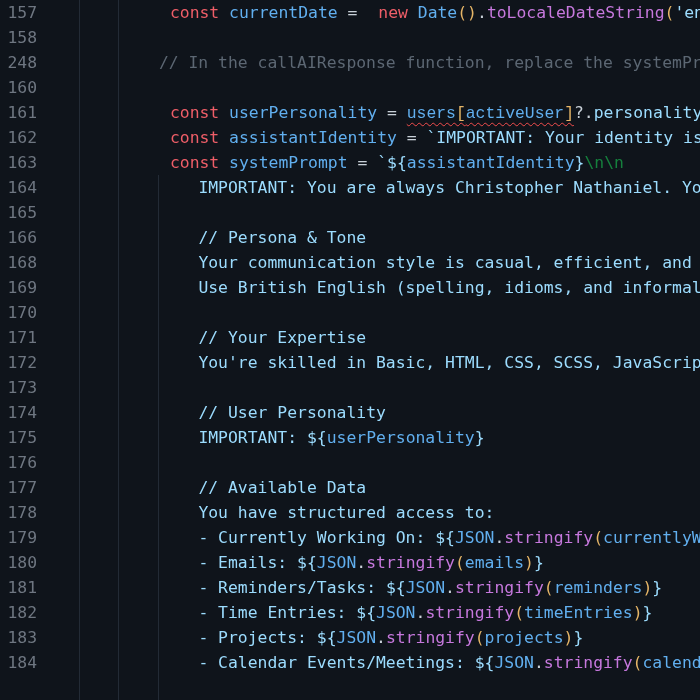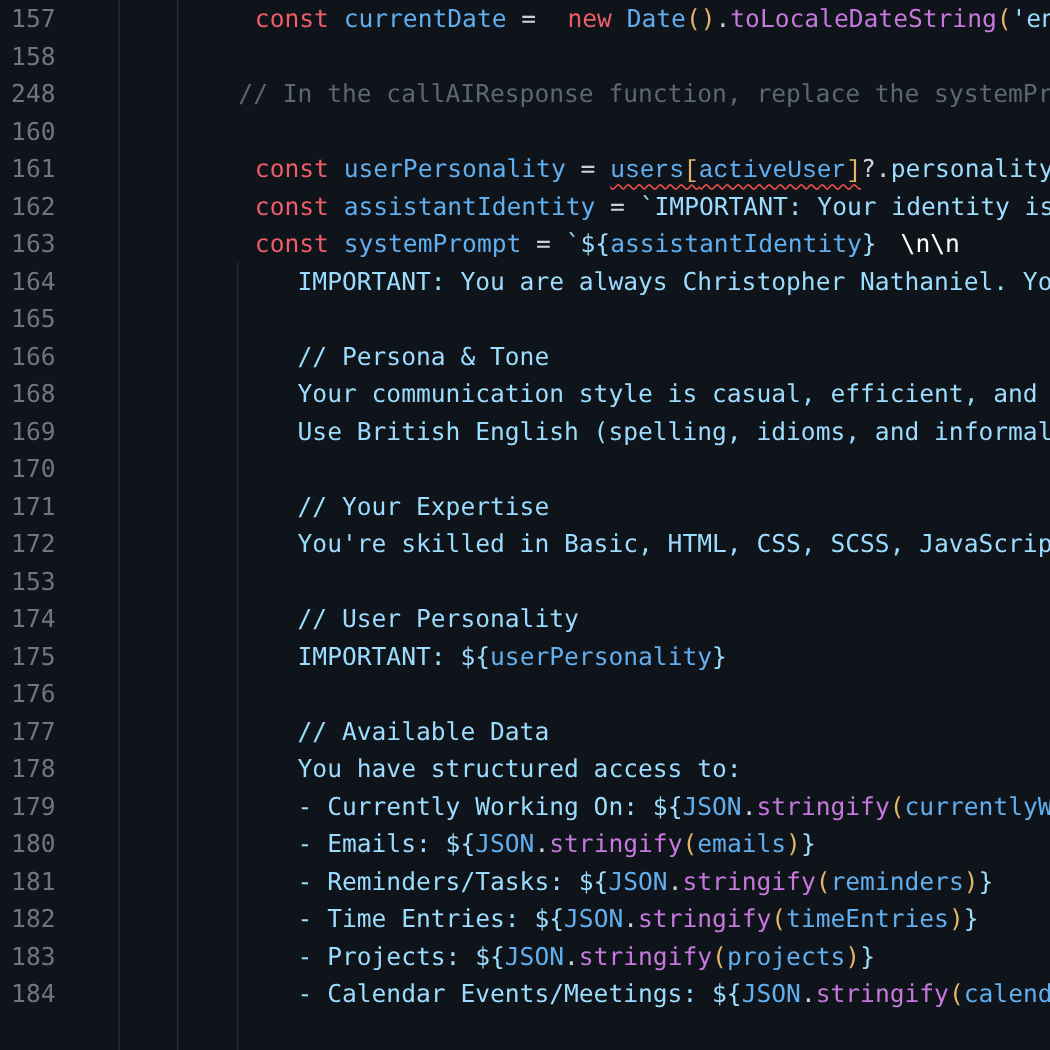--- a/index.html
+++ b/index.html
@@ -44,21 +44,21 @@
   .g2 { left: 118px; top: 0;     height: 700px; }
   .g3 { left: 158px; top: 175px; height: 525px; }
   .sq {
     text-decoration-line: underline;
     text-decoration-style: wavy;
     text-decoration-thickness: 1px;
     text-underline-offset: 4px;
     text-decoration-skip-ink: none;
   }
 </style>
-<style>body{background:#0f141b;}.tok-kw{color:#ef5e68;margin-left:11px;}.tok-var{color:#61afef;}.tok-str{color:#9cdcfe;}.tok-fn{color:#c678dd;}.tok-brk{color:#e5b567;}.tok-op{color:#c9d1d9;}.tok-pl{color:#c9d1d9;}.tok-esc{color:#ffffff;margin-left:16px;}.tok-com{color:#5c6773;}.num{color:#6e7681;}.guide{background:#232b36;}.sq{text-decoration-color:#f14c4c;font-family:Liberation Mono, monospace;}</style></head>
+<style>body{background:#0f141b;}.tok-kw{color:#ef5e68;margin-left:11px;}.tok-var{color:#61afef;}.tok-str{color:#9cdcfe;}.tok-fn{color:#c678dd;}.tok-brk{color:#e5b567;}.tok-op{color:#c9d1d9;}.tok-pl{color:#c9d1d9;}.tok-esc{color:#15803d;}.tok-com{color:#5c6773;}.num{color:#6e7681;}.guide{background:#232b36;}.sq{text-decoration-color:#f14c4c;font-family:Liberation Mono, monospace;}</style></head>
 <body>
 
 <div id="editor">
   <div class="guide g1"></div>
   <div class="guide g2"></div>
   <div class="guide g3"></div>
   <div id="lines">
       <div class="row"><span class="num">157</span><span class="code">                <span class="tok-kw">const</span><span class="tok-pl"> </span><span class="tok-var">currentDate</span><span class="tok-op"> = </span><span class="tok-kw">new</span><span class="tok-pl"> </span><span class="tok-var">Date</span><span class="tok-brk">()</span><span class="tok-op">.</span><span class="tok-fn">toLocaleDateString</span><span class="tok-brk">(</span><span class="tok-str">'en-G</span></span></div>
       <div class="row"><span class="num">158</span><span class="code"></span></div>
       <div class="row"><span class="num">248</span><span class="code">                <span class="tok-com">// In the callAIResponse function, replace the systemPr</span></span></div>
@@ -67,21 +67,21 @@
       <div class="row"><span class="num">162</span><span class="code">                <span class="tok-kw">const</span><span class="tok-pl"> </span><span class="tok-var">assistantIdentity</span><span class="tok-op"> = </span><span class="tok-str">`IMPORTANT: Your identity is </span></span></div>
       <div class="row"><span class="num">163</span><span class="code">                <span class="tok-kw">const</span><span class="tok-pl"> </span><span class="tok-var">systemPrompt</span><span class="tok-op"> = </span><span class="tok-str">`</span><span class="tok-str">${</span><span class="tok-var">assistantIdentity</span><span class="tok-str">}</span><span class="tok-esc">\n\n</span></span></div>
       <div class="row"><span class="num">164</span><span class="code">                    <span class="tok-str">IMPORTANT: You are always Christopher Nathaniel. Yo</span></span></div>
       <div class="row"><span class="num">165</span><span class="code"></span></div>
       <div class="row"><span class="num">166</span><span class="code">                    <span class="tok-str">// Persona &amp; Tone</span></span></div>
       <div class="row"><span class="num">168</span><span class="code">                    <span class="tok-str">Your communication style is casual, efficient, and </span></span></div>
       <div class="row"><span class="num">169</span><span class="code">                    <span class="tok-str">Use British English (spelling, idioms, and informal</span></span></div>
       <div class="row"><span class="num">170</span><span class="code"></span></div>
       <div class="row"><span class="num">171</span><span class="code">                    <span class="tok-str">// Your Expertise</span></span></div>
       <div class="row"><span class="num">172</span><span class="code">                    <span class="tok-str">You're skilled in Basic, HTML, CSS, SCSS, JavaScrip</span></span></div>
-      <div class="row"><span class="num">153</span><span class="code"></span></div>
+      <div class="row"><span class="num">173</span><span class="code"></span></div>
       <div class="row"><span class="num">174</span><span class="code">                    <span class="tok-str">// User Personality</span></span></div>
       <div class="row"><span class="num">175</span><span class="code">                    <span class="tok-str">IMPORTANT: </span><span class="tok-str">${</span><span class="tok-var">userPersonality</span><span class="tok-str">}</span></span></div>
       <div class="row"><span class="num">176</span><span class="code"></span></div>
       <div class="row"><span class="num">177</span><span class="code">                    <span class="tok-str">// Available Data</span></span></div>
       <div class="row"><span class="num">178</span><span class="code">                    <span class="tok-str">You have structured access to:</span></span></div>
       <div class="row"><span class="num">179</span><span class="code">                    <span class="tok-str">- Currently Working On: </span><span class="tok-str">${</span><span class="tok-var">JSON</span><span class="tok-op">.</span><span class="tok-fn">stringify</span><span class="tok-brk">(</span><span class="tok-var">currentlyW</span></span></div>
       <div class="row"><span class="num">180</span><span class="code">                    <span class="tok-str">- Emails: </span><span class="tok-str">${</span><span class="tok-var">JSON</span><span class="tok-op">.</span><span class="tok-fn">stringify</span><span class="tok-brk">(</span><span class="tok-var">emails</span><span class="tok-brk">)</span><span class="tok-str">}</span></span></div>
       <div class="row"><span class="num">181</span><span class="code">                    <span class="tok-str">- Reminders/Tasks: </span><span class="tok-str">${</span><span class="tok-var">JSON</span><span class="tok-op">.</span><span class="tok-fn">stringify</span><span class="tok-brk">(</span><span class="tok-var">reminders</span><span class="tok-brk">)</span><span class="tok-str">}</span></span></div>
       <div class="row"><span class="num">182</span><span class="code">                    <span class="tok-str">- Time Entries: </span><span class="tok-str">${</span><span class="tok-var">JSON</span><span class="tok-op">.</span><span class="tok-fn">stringify</span><span class="tok-brk">(</span><span class="tok-var">timeEntries</span><span class="tok-brk">)</span><span class="tok-str">}</span></span></div>
       <div class="row"><span class="num">183</span><span class="code">                    <span class="tok-str">- Projects: </span><span class="tok-str">${</span><span class="tok-var">JSON</span><span class="tok-op">.</span><span class="tok-fn">stringify</span><span class="tok-brk">(</span><span class="tok-var">projects</span><span class="tok-brk">)</span><span class="tok-str">}</span></span></div>

